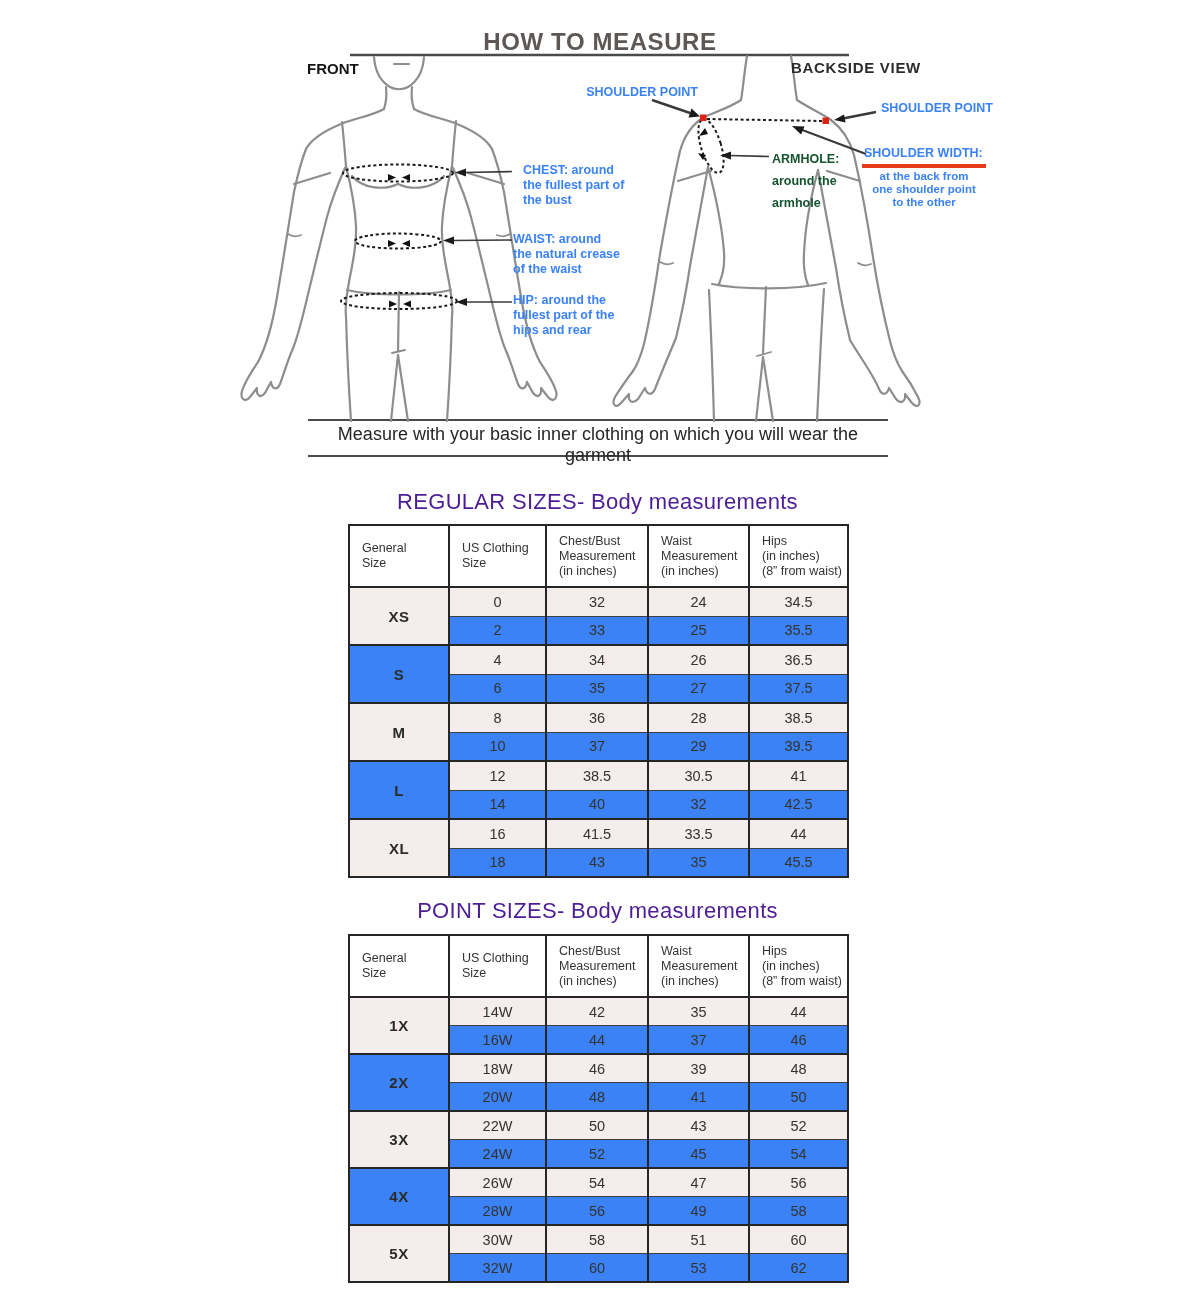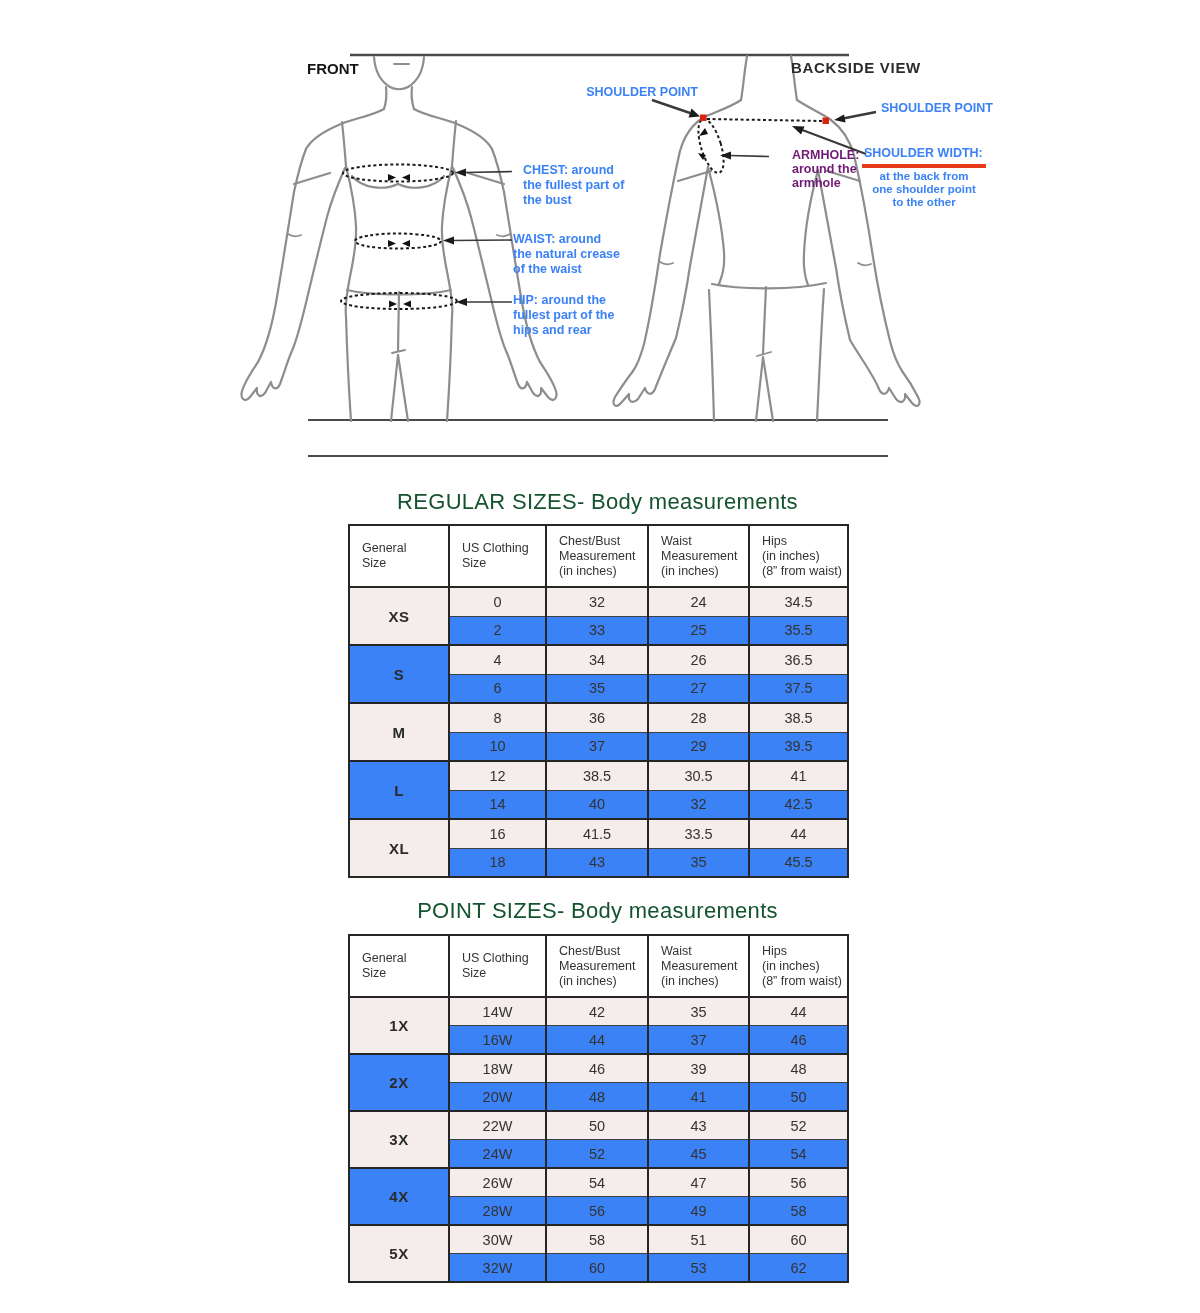--- a/index.html
+++ b/index.html
@@ -9,28 +9,28 @@
   #diagram-svg{position:absolute;left:0;top:0;}
   #howto-title{left:0;top:28px;width:1200px;text-align:center;font-size:24px;font-weight:bold;
                color:#5d5856;letter-spacing:.6px;}
   #front-label{left:307px;top:60px;font-size:15px;font-weight:bold;color:#151515;}
   #back-label{left:791px;top:59px;font-size:15px;font-weight:bold;color:#2c2c2c;letter-spacing:.7px;}
   .ann{position:absolute;font-size:12.5px;font-weight:bold;color:#3b82f6;line-height:15px;
        white-space:pre-line;}
   #ann-chest{left:513px;top:163px;margin-left:10px;}
   #ann-waist{left:513px;top:232px;}
   #ann-hip{left:513px;top:293px;}
-  #ann-armhole{left:792px;top:148px;color:#701a75;line-height:14px;}
+  #ann-armhole{left:772px;top:148px;color:#14532d;line-height:22px;}
   #ann-sp-left{left:586px;top:85px;width:112px;text-align:right;}
   #ann-sp-right{left:881px;top:101px;}
   #ann-sw-title{left:864px;top:146px;}
   #sw-underline{left:862px;top:164px;width:124px;height:4px;background:#e63a17;}
   #ann-sw-desc{left:858px;top:170px;width:132px;text-align:center;font-size:11.5px;line-height:13px;}
   #footnote{left:308px;top:424px;width:580px;text-align:center;font-size:18px;color:#262626;}
-  .tbl-title{position:absolute;width:499px;text-align:center;font-size:22px;color:#14532d;
+  .tbl-title{position:absolute;width:499px;text-align:center;font-size:22px;color:#4c1d95;
              letter-spacing:.3px;}
   #reg-title{left:348px;top:489px;}
   #plus-title{left:348px;top:898px;}
   .tbl-wrap{position:absolute;left:348px;}
   #reg-wrap{top:524px;}
   #plus-wrap{top:934px;}
   table.tbl{border-collapse:collapse;table-layout:fixed;border:2.5px solid #262626;background:#3b82f6;}
   table.tbl th{font-size:12.5px;font-weight:normal;color:#333;text-align:left;vertical-align:middle;
       padding:4px 4px 4px 12px;white-space:pre-line;line-height:15px;height:52px;
       border-left:2px solid #262626;border-bottom:2.5px solid #262626;background:#fff;}
@@ -148,20 +148,21 @@
       <line x1="876" y1="112" x2="843" y2="118.5" stroke-width="2.4"></line>
       <polygon points="834,120 844,114.5 845.5,122.5" stroke="none"></polygon>
     </g>
 
     <g fill="#da2310">
       <rect x="700" y="114.5" width="6.5" height="6.5"></rect>
       <rect x="822.5" y="117.5" width="6.5" height="6.5"></rect>
     </g>
   </svg>
 
+  <div class="abs" id="howto-title">HOW TO MEASURE</div>
   <div class="abs" id="front-label">FRONT</div>
   <div class="abs" id="back-label">BACKSIDE VIEW</div>
 
   <div class="ann" id="ann-chest">CHEST: around
 the fullest part of
 the bust</div>
   <div class="ann" id="ann-waist">WAIST: around
 the natural crease
 of the waist</div>
   <div class="ann" id="ann-hip">HIP: around the
@@ -171,20 +172,21 @@
   <div class="ann" id="ann-sp-right">SHOULDER POINT</div>
   <div class="ann" id="ann-armhole">ARMHOLE:
 around the
 armhole</div>
   <div class="ann" id="ann-sw-title">SHOULDER WIDTH:</div>
   <div class="abs" id="sw-underline"></div>
   <div class="ann" id="ann-sw-desc">at the back from
 one shoulder point
 to the other</div>
 
+  <div class="abs" id="footnote">Measure with your basic inner clothing on which you will wear the garment</div>
 
   <div class="tbl-title" id="reg-title">REGULAR SIZES- Body measurements</div>
   <div class="tbl-wrap" id="reg-wrap">
     <table class="tbl" id="reg-tbl">
       <colgroup>
           <col style="width:100px">
           <col style="width:97px">
           <col style="width:102px">
           <col style="width:101px">
           <col style="width:99px">

